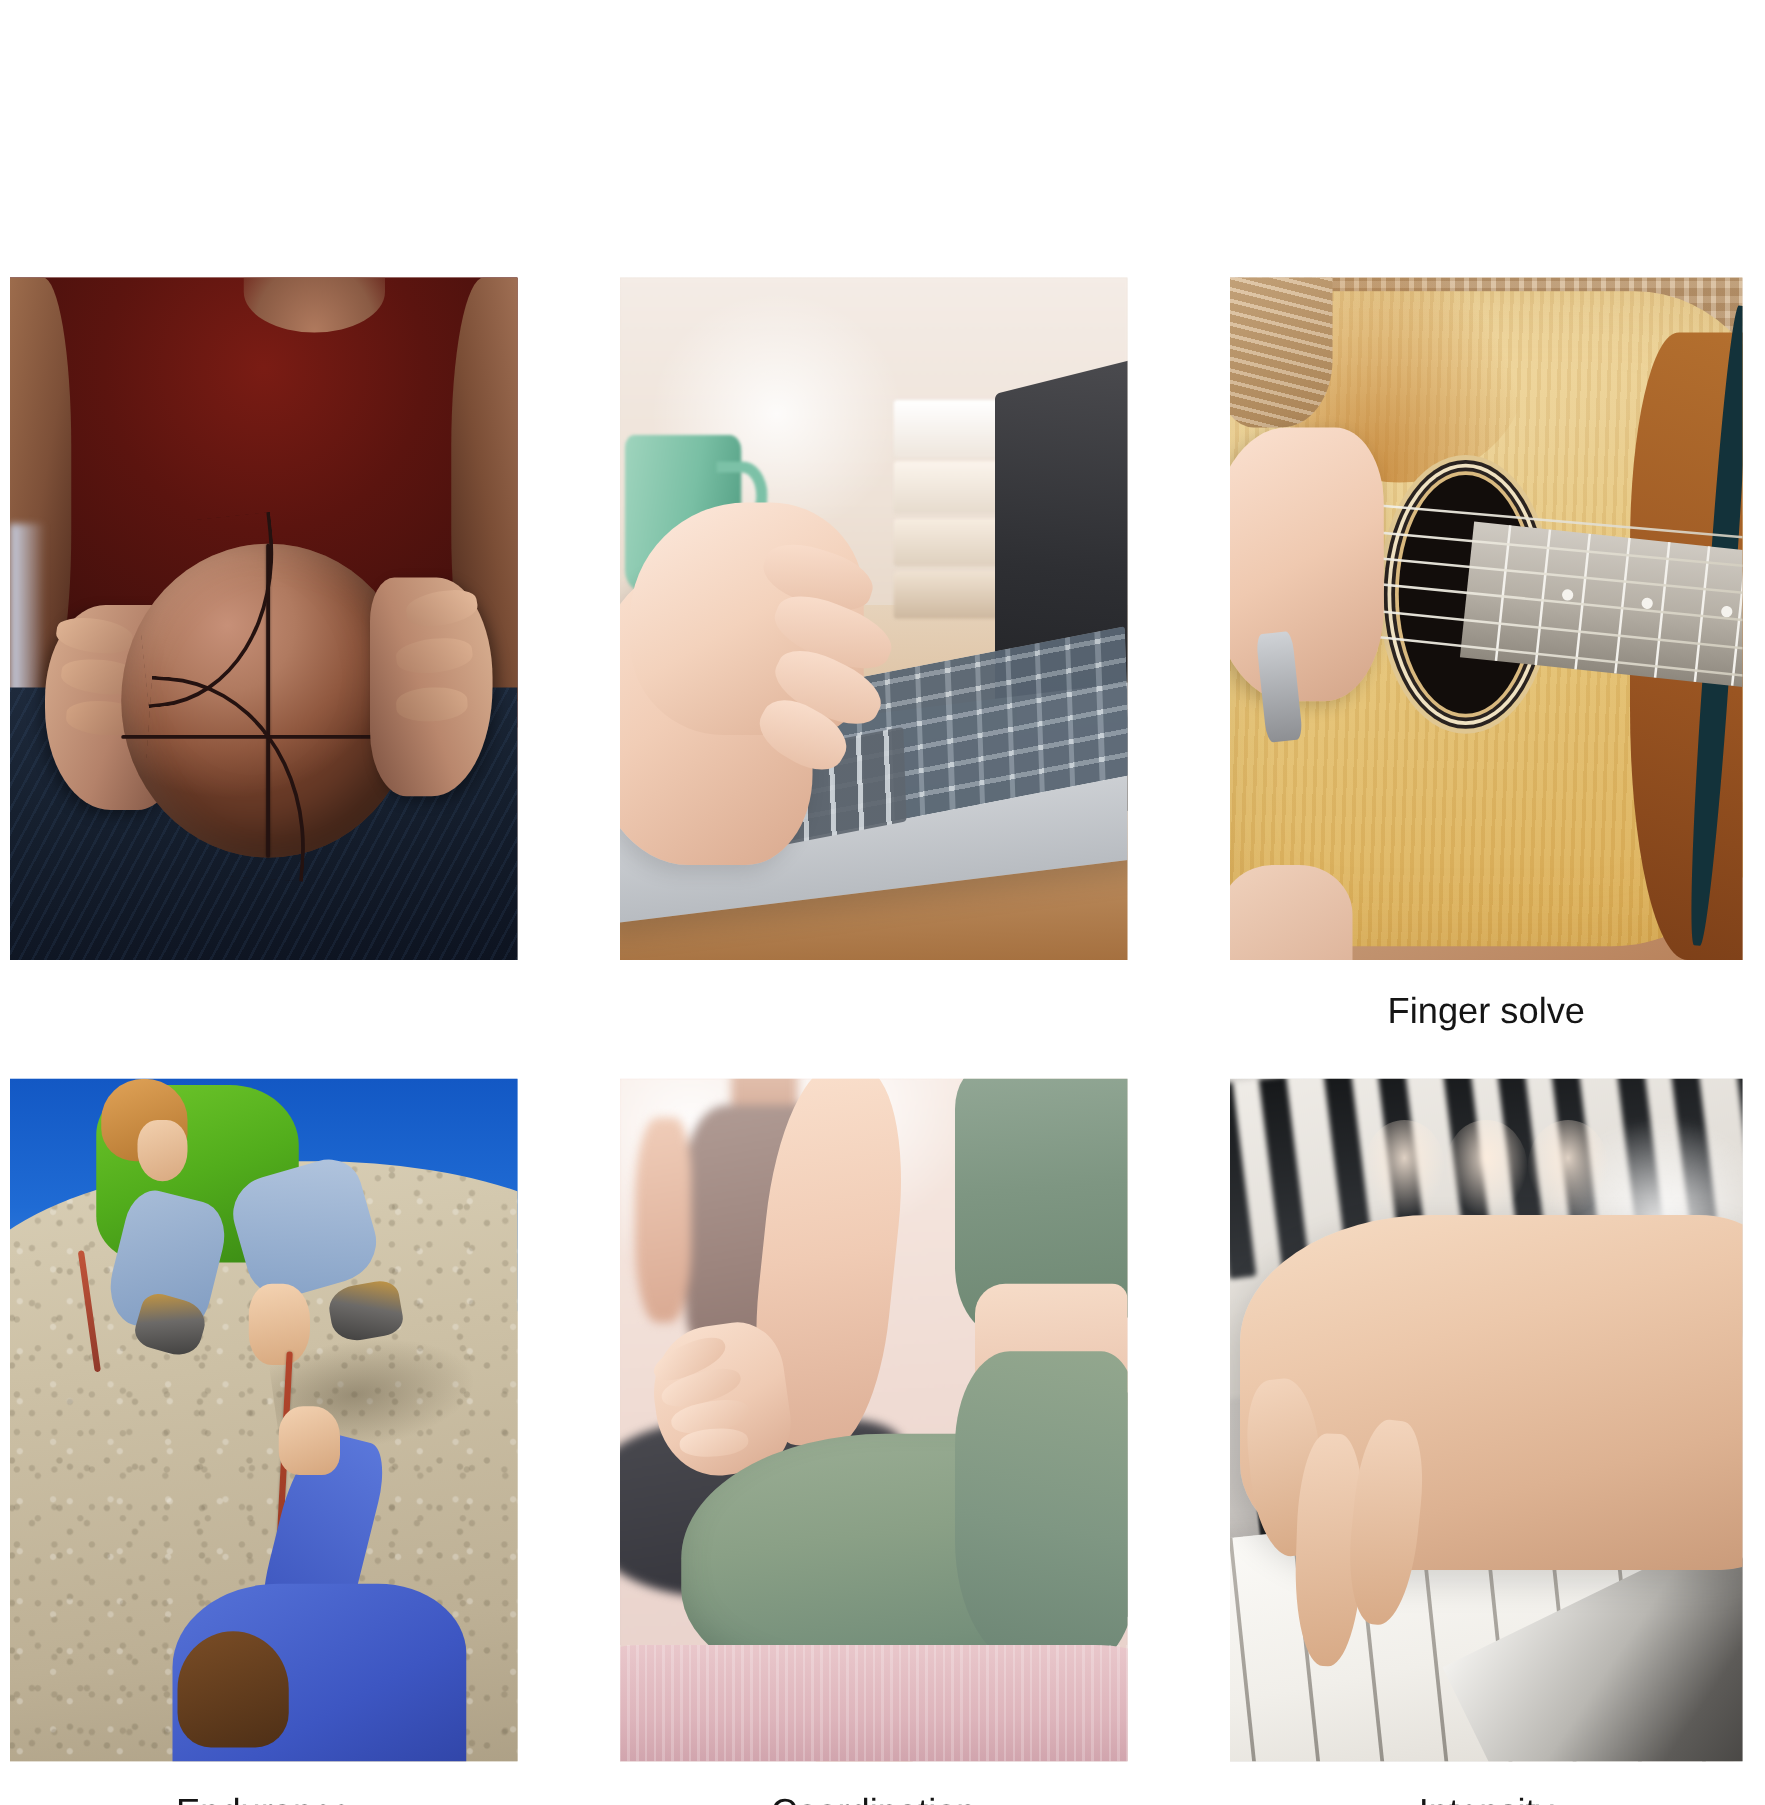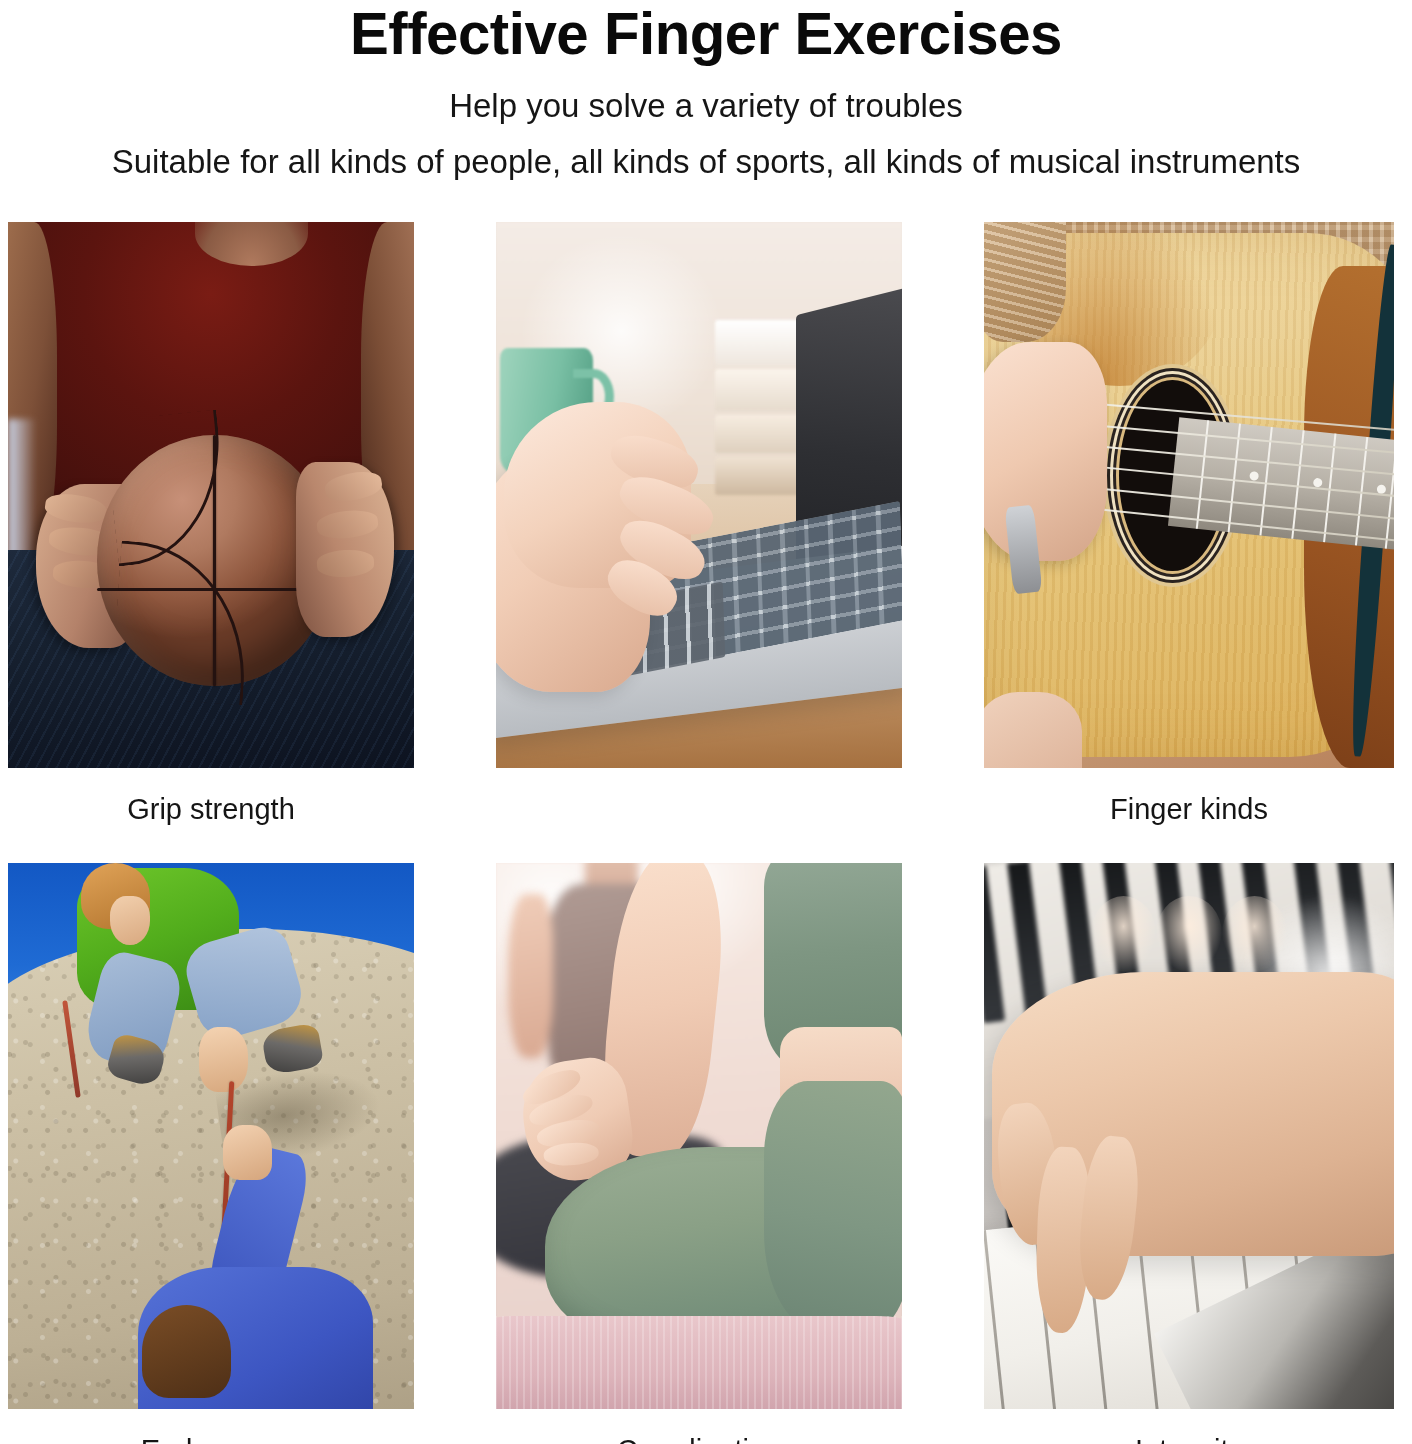--- a/index.html
+++ b/index.html
@@ -589,25 +589,20 @@
   .t-piano .finger {
     position:absolute; background:linear-gradient(170deg,#f3d5bd,#d7a985);
     border-radius:40% 40% 46% 46%;
   }
 </style>
 </head>
 <body>
 
 <div class="page">
 
-  <div class="header">
-    <div class="title">Effective Finger Exercises</div>
-    <div class="subtitle1">Help you solve a variety of troubles</div>
-    <div class="subtitle2">Suitable for all kinds of people, all kinds of sports, all kinds of musical instruments</div>
-  </div>
 
   <div class="grid">
 
     <div class="cell">
       <div class="thumb t-basket">
         <div class="bg-shirt"></div>
         <div class="neck"></div>
         <div class="armL"></div>
         <div class="armR"></div>
         <div class="sidelight"></div>
@@ -620,21 +615,20 @@
           <div class="ln ln-v"></div>
           <div class="ln ln-h"></div>
           <div class="ln ln-c1"></div>
           <div class="ln ln-c2"></div>
         </div>
         <div class="handR"></div>
         <div class="fngr" style="right:8%;  top:46%; width:14%; height:5%; background:linear-gradient(240deg,#e5bb9c,#b8896e); transform:rotate(-10deg);"></div>
         <div class="fngr" style="right:9%;  top:53%; width:15%; height:5%; background:linear-gradient(240deg,#dcb091,#b08066); transform:rotate(-6deg);"></div>
         <div class="fngr" style="right:10%; top:60%; width:14%; height:5%; background:linear-gradient(240deg,#d6a98a,#a87a60); transform:rotate(-3deg);"></div>
       </div>
-      <div class="caption">Grip strength</div>
     </div>
 
     <div class="cell">
       <div class="thumb t-laptop">
         <div class="wall"></div>
         <div class="winglow"></div>
         <div class="desk"></div>
         <div class="mug"></div>
         <div class="mug-handle"></div>
         <div class="books">
@@ -683,21 +677,21 @@
           <i style="top:32%; transform:rotate(-0.6deg)"></i>
           <i style="top:46%; transform:rotate(-0.4deg)"></i>
           <i style="top:60%; transform:rotate(-0.2deg)"></i>
           <i style="top:74%;"></i>
         </div>
         <div class="cuff"></div>
         <div class="hand"></div>
         <div class="thumbpick"></div>
         <div class="leg"></div>
       </div>
-      <div class="caption">Finger kinds</div>
+      <div class="caption">Finger solve</div>
     </div>
 
     <div class="row-gap-spacer"></div>
     <div class="row-gap-spacer"></div>
     <div class="row-gap-spacer"></div>
 
     <div class="cell">
       <div class="thumb t-climb">
         <div class="sky"></div>
         <div class="rock"></div>

